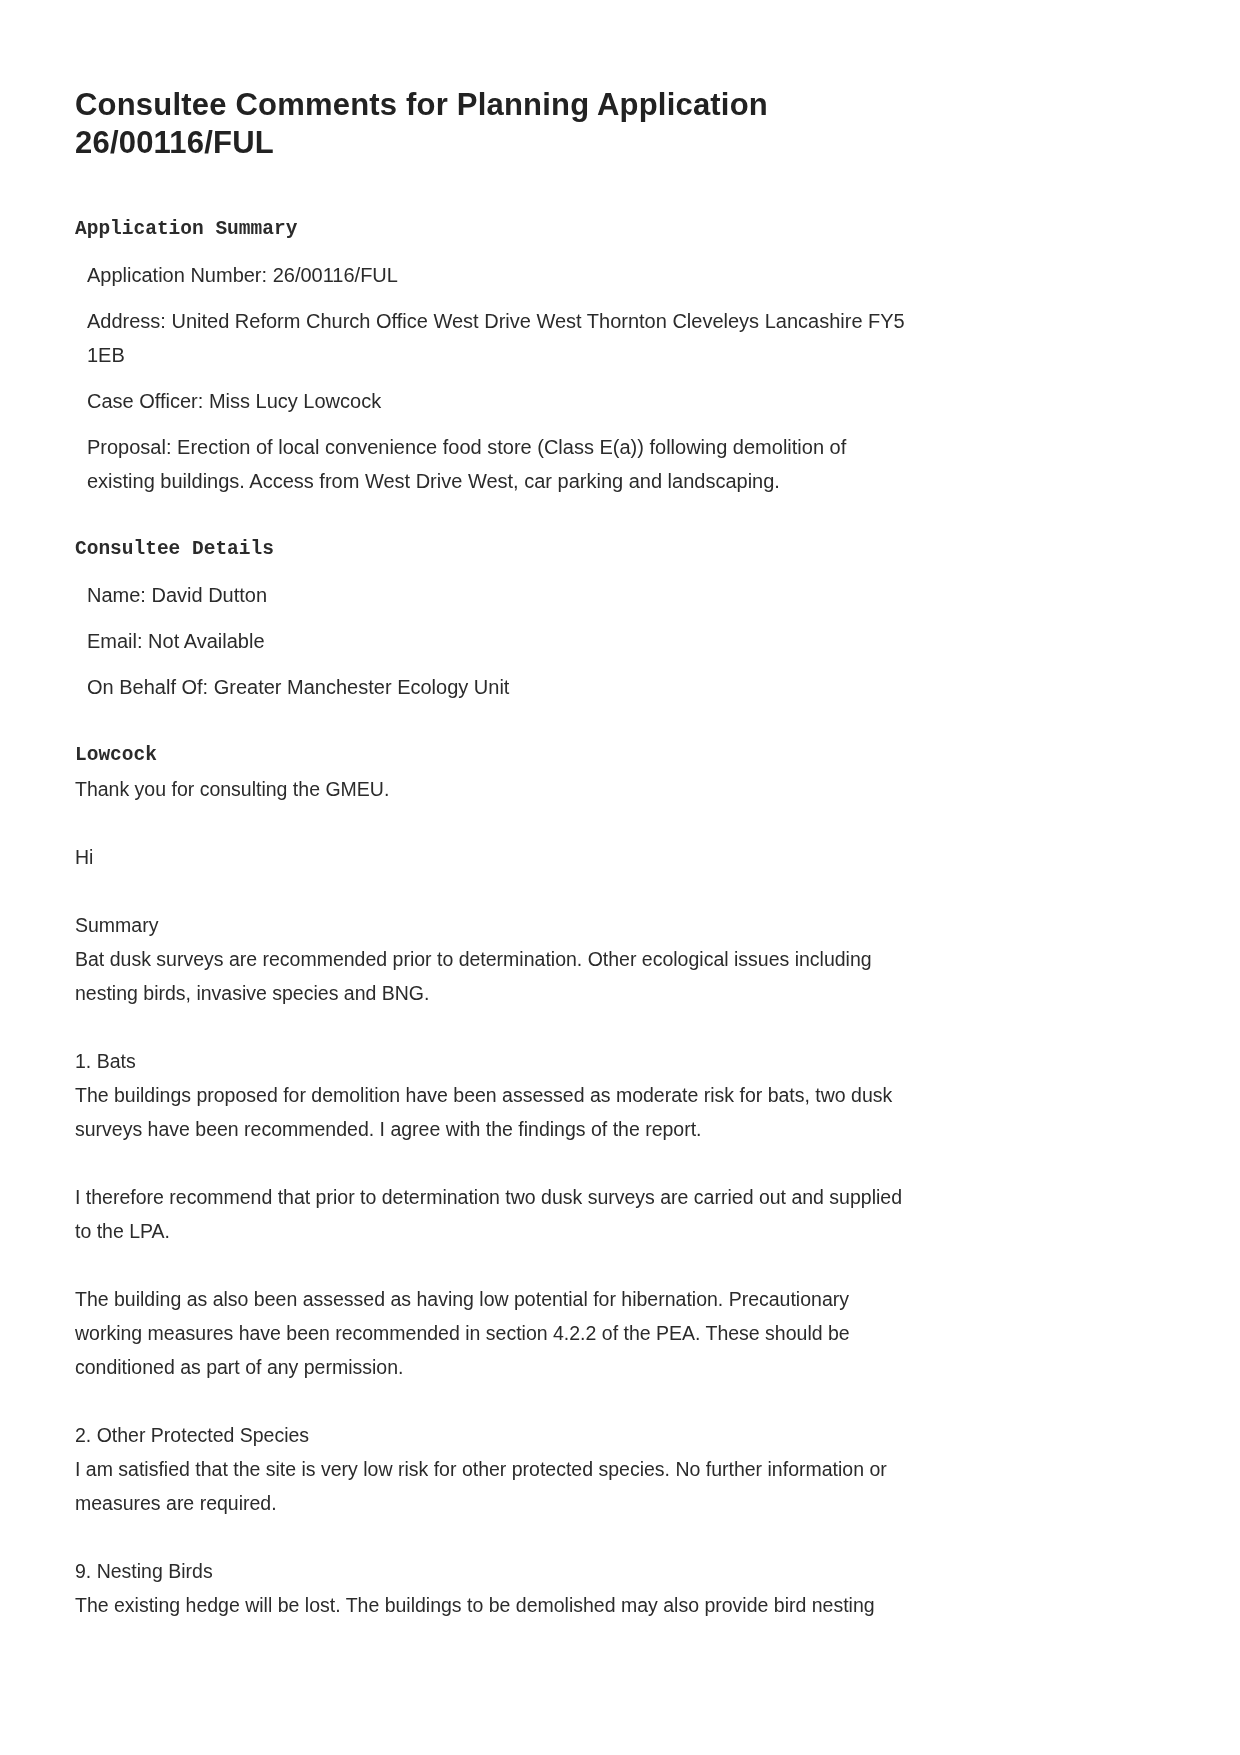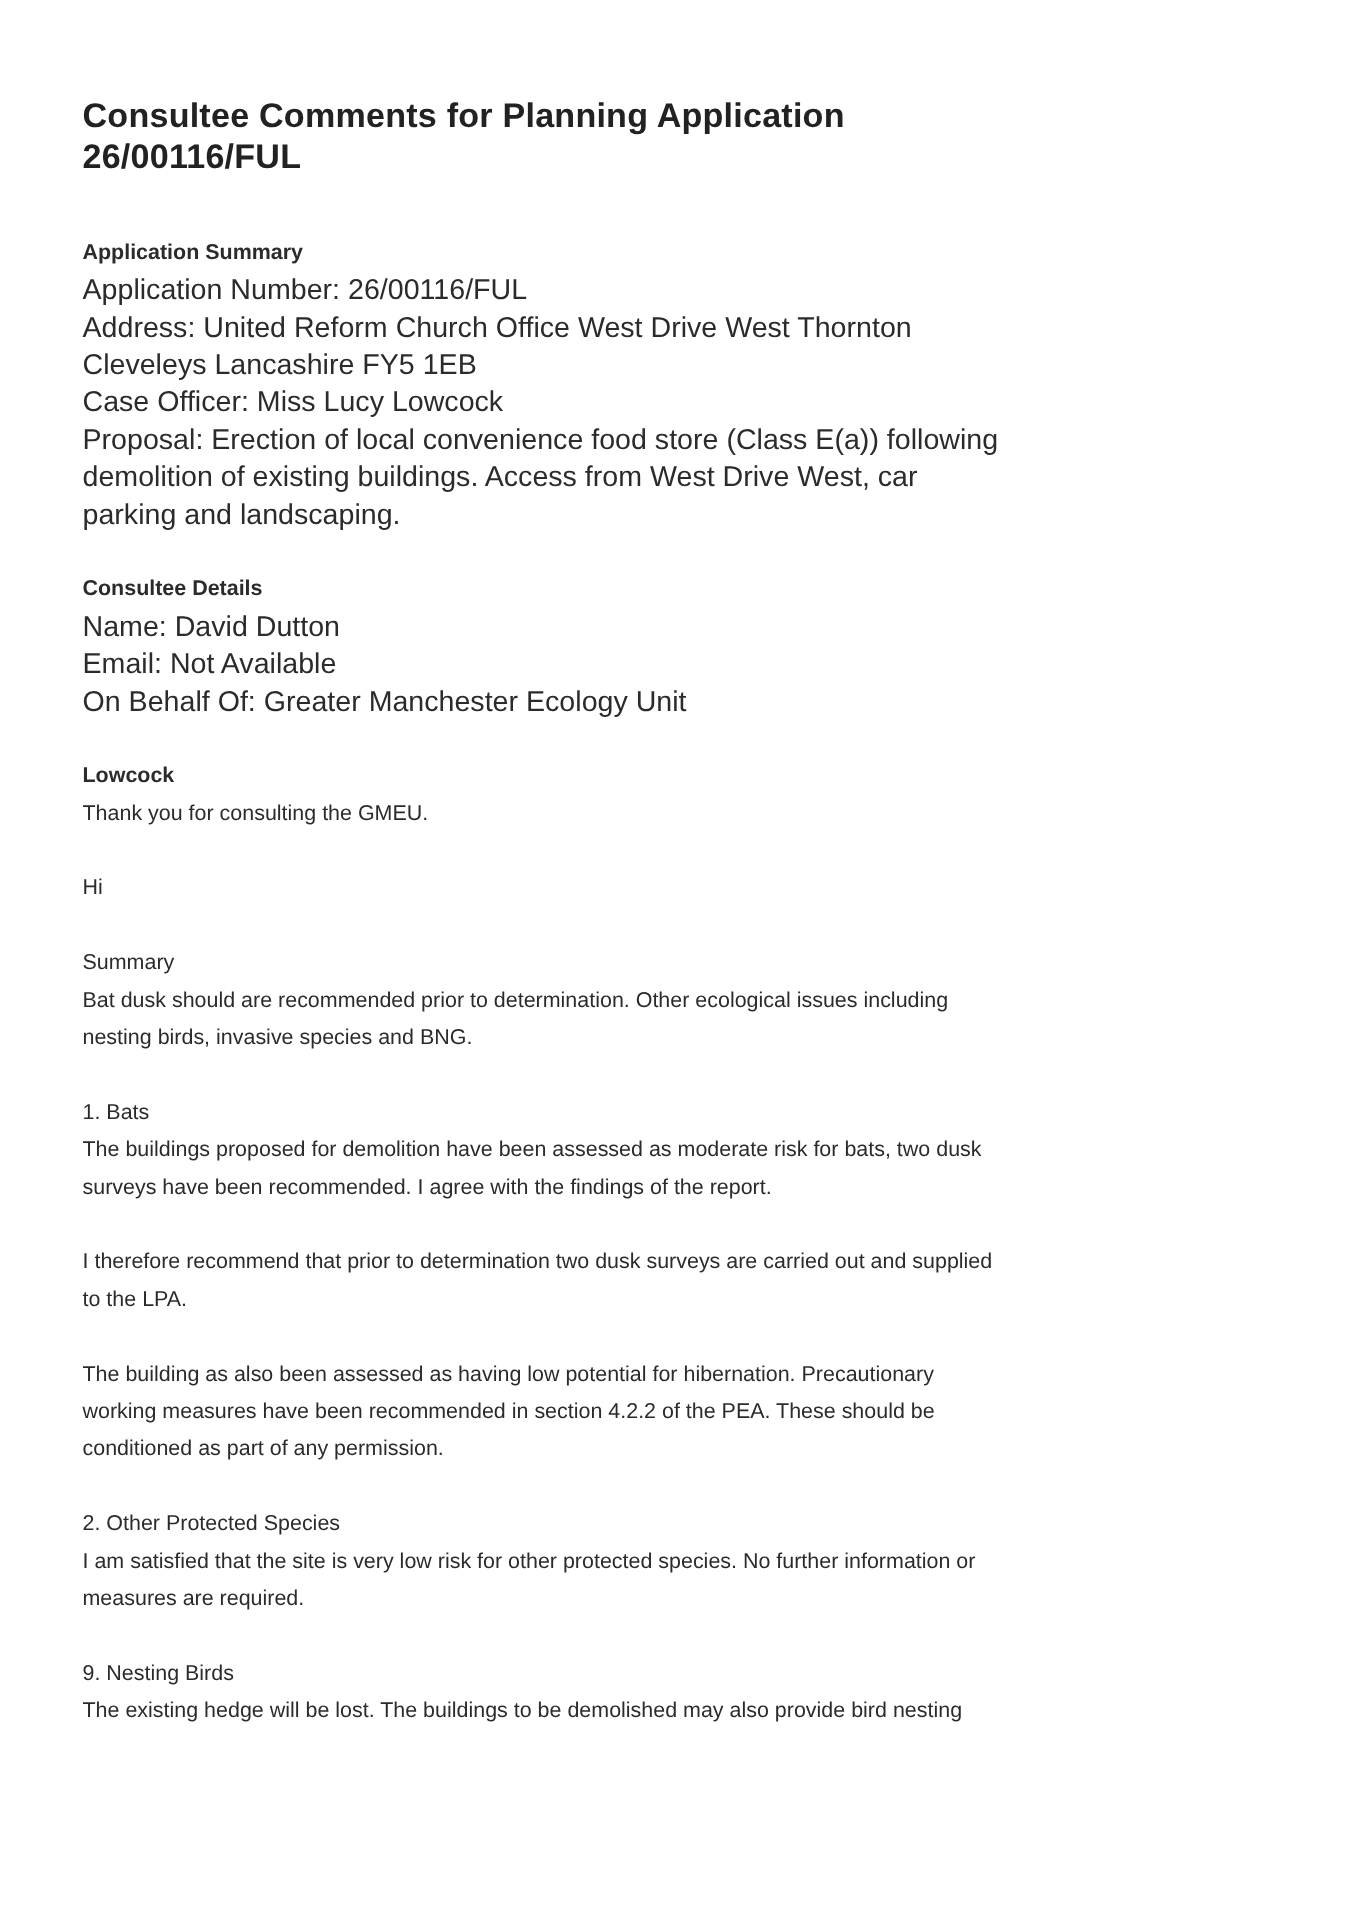--- a/index.html
+++ b/index.html
@@ -24,28 +24,29 @@
     line-height: 38px;
     margin: 0 0 50px 0;
     color: #222222;
     letter-spacing: 0.2px;
   }
   h2.section-heading {
     font-size: 19.5px;
     font-weight: bold;
     line-height: 34px;
     margin: 34px 0 0 0;
+    font-family: Liberation Mono, monospace;
   }
   section:first-of-type h2.section-heading {
     margin-top: 0;
   }
   p.doc-line {
-    font-size: 26px;
+    font-size: 20px;
     line-height: 34px;
-    margin: 0;
+    margin: 12px;
   }
   p.comment-para {
     font-size: 19.5px;
     line-height: 34px;
     margin: 0 0 34px 0;
     white-space: pre-line;
   }
   p.comment-para:last-child {
     margin-bottom: 0;
   }
@@ -70,21 +71,21 @@
     <p class="doc-line">Name: David Dutton</p>
     <p class="doc-line">Email: Not Available</p>
     <p class="doc-line">On Behalf Of: Greater Manchester Ecology Unit</p>
   </section>
 
   <section>
     <h2 class="section-heading">Lowcock</h2>
     <p class="comment-para">Thank you for consulting the GMEU.</p>
     <p class="comment-para">Hi</p>
     <p class="comment-para">Summary
-Bat dusk should are recommended prior to determination. Other ecological issues including nesting birds, invasive species and BNG.</p>
+Bat dusk surveys are recommended prior to determination. Other ecological issues including nesting birds, invasive species and BNG.</p>
     <p class="comment-para">1. Bats
 The buildings proposed for demolition have been assessed as moderate risk for bats, two dusk surveys have been recommended. I agree with the findings of the report.</p>
     <p class="comment-para">I therefore recommend that prior to determination two dusk surveys are carried out and supplied to the LPA.</p>
     <p class="comment-para">The building as also been assessed as having low potential for hibernation. Precautionary working measures have been recommended in section 4.2.2 of the PEA. These should be conditioned as part of any permission.</p>
     <p class="comment-para">2. Other Protected Species
 I am satisfied that the site is very low risk for other protected species. No further information or measures are required.</p>
     <p class="comment-para">9. Nesting Birds
 The existing hedge will be lost. The buildings to be demolished may also provide bird nesting</p>
   </section>
 

